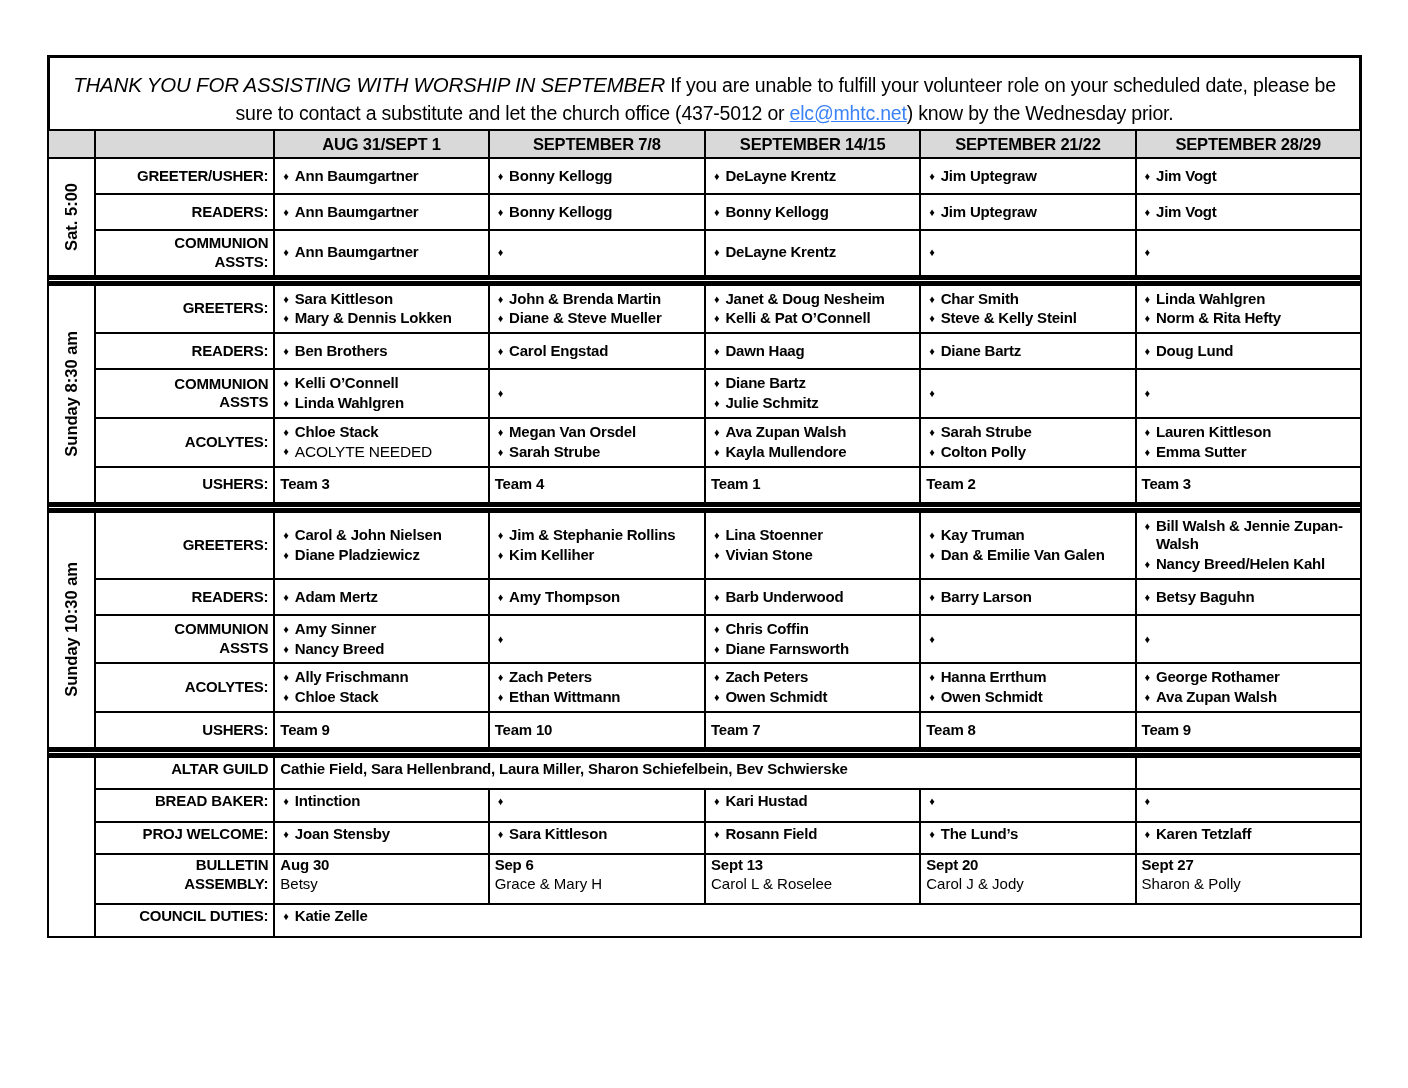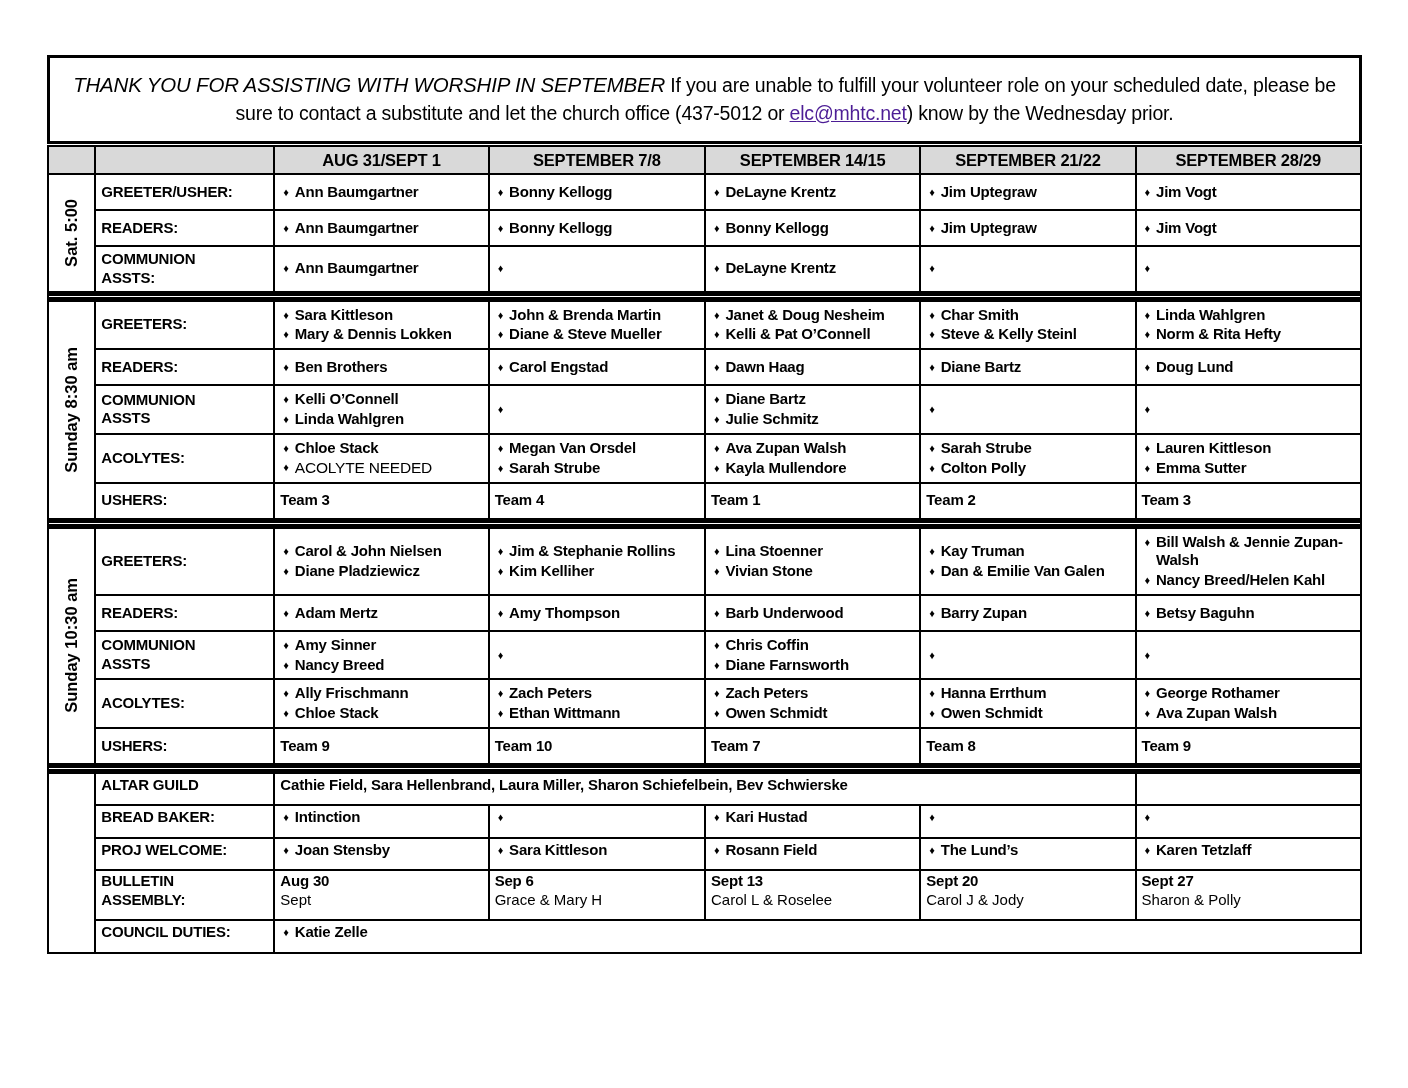--- a/index.html
+++ b/index.html
@@ -3,32 +3,32 @@
 <meta charset="utf-8">
 <style>
   html,body{margin:0;padding:0;background:#ffffff;}
   .page{position:relative;width:1408px;height:1088px;background:#fff;color:#000;
         font-family:"Liberation Sans","DejaVu Sans",sans-serif;}
   
   .notice{position:absolute;left:47px;top:55px;width:1315px;box-sizing:border-box;
           border:3px solid #000;padding:13px 18px 14px 18px;text-align:center;
           font-size:19.5px;line-height:1.4;letter-spacing:-0.2px;}
   .notice .intro{font-weight:normal;font-style:italic;font-size:20.5px;}
-  .notice a{color:#4c1d95;}
+  .notice a{color:#3b82f6;}
   
-  table.grid{position:absolute;left:47px;top:145px;width:1315px;border-collapse:collapse;
+  table.grid{position:absolute;left:47px;top:129px;width:1315px;border-collapse:collapse;
              table-layout:fixed;border:2px solid #000;}
   table.grid td{border:2px solid #000;padding:3px 5px;vertical-align:middle;
                 font-size:15px;font-weight:700;letter-spacing:-0.2px;line-height:1.25;
                 overflow:hidden;}
   tr.head td{background:#d9d9d9;text-align:center;font-size:16.5px;height:22px;padding:2px 2px;}
   td.side{text-align:center;padding:2px 0;}
   .vert{writing-mode:vertical-rl;transform:rotate(180deg);font-weight:bold;font-size:16.5px;
         white-space:nowrap;margin:0 auto;letter-spacing:0;}
-  td.lbl{font-size:15px;padding-left:8px;white-space:pre-line;line-height:1.3;}
+  td.lbl{font-size:15px;padding-left:8px;white-space:pre-line;line-height:1.3;text-align:right;}
   .line{display:flex;align-items:flex-start;margin:1px 0;}
   .diamond{font-size:11px;line-height:1.7;margin:0 6px 0 3px;flex:0 0 auto;}
   .nm{flex:1 1 auto;}
   .xb{font-weight:normal;font-size:15.5px;}
   td.team{text-align:left;font-size:16px;height:26px;}
   td.spanText{padding-left:26px;font-size:15.5px;margin-top:12px;}
   td.datecell .dt{font-weight:bold;}
   td.datecell .dn{font-weight:400;letter-spacing:0;}
   tr.sectrow td{height:28px;}
   tr.compact td{padding-top:1px;padding-bottom:9px;height:20px;}
@@ -437,21 +437,21 @@
           </td>
           <td>
             <div class="line">
               <span class="diamond">♦</span>
               <span class="nm">Barb Underwood</span>
             </div>
           </td>
           <td>
             <div class="line">
               <span class="diamond">♦</span>
-              <span class="nm">Barry Zupan</span>
+              <span class="nm">Barry Larson</span>
             </div>
           </td>
           <td>
             <div class="line">
               <span class="diamond">♦</span>
               <span class="nm">Betsy Baguhn</span>
             </div>
           </td>
         </tr>
         <tr class="sectrow">
@@ -630,21 +630,21 @@
               <span class="diamond">♦</span>
               <span class="nm">Karen Tetzlaff</span>
             </div>
           </td>
         </tr>
         <tr class="sectrow compact">
           <td class="lbl">BULLETIN
 ASSEMBLY:</td>
           <td class="datecell">
             <div class="dt">Aug 30</div>
-            <div class="dn">Sept</div>
+            <div class="dn">Betsy</div>
           </td>
           <td class="datecell">
             <div class="dt">Sep 6</div>
             <div class="dn">Grace &amp; Mary H</div>
           </td>
           <td class="datecell">
             <div class="dt">Sept 13</div>
             <div class="dn">Carol L &amp; Roselee</div>
           </td>
           <td class="datecell">

